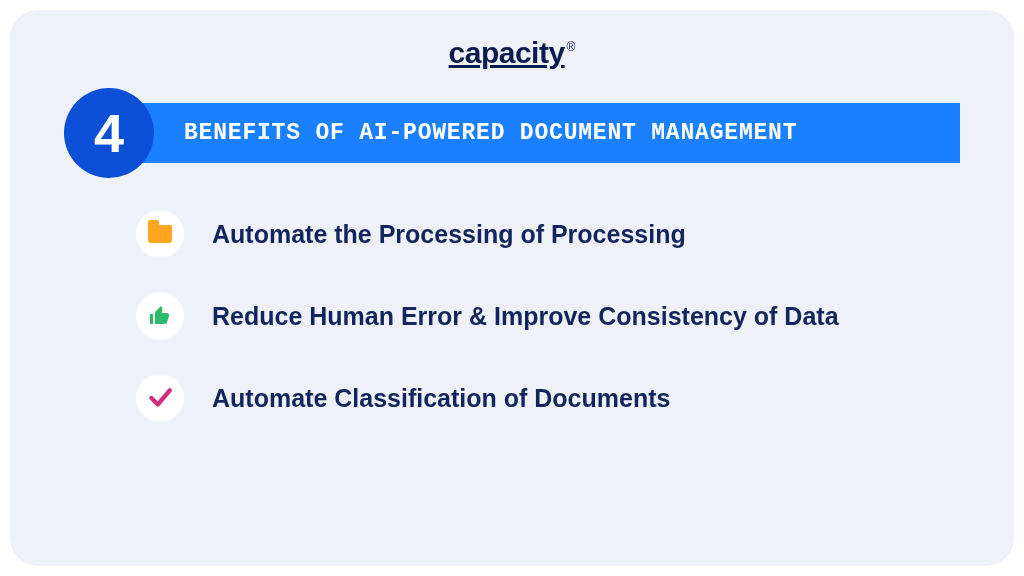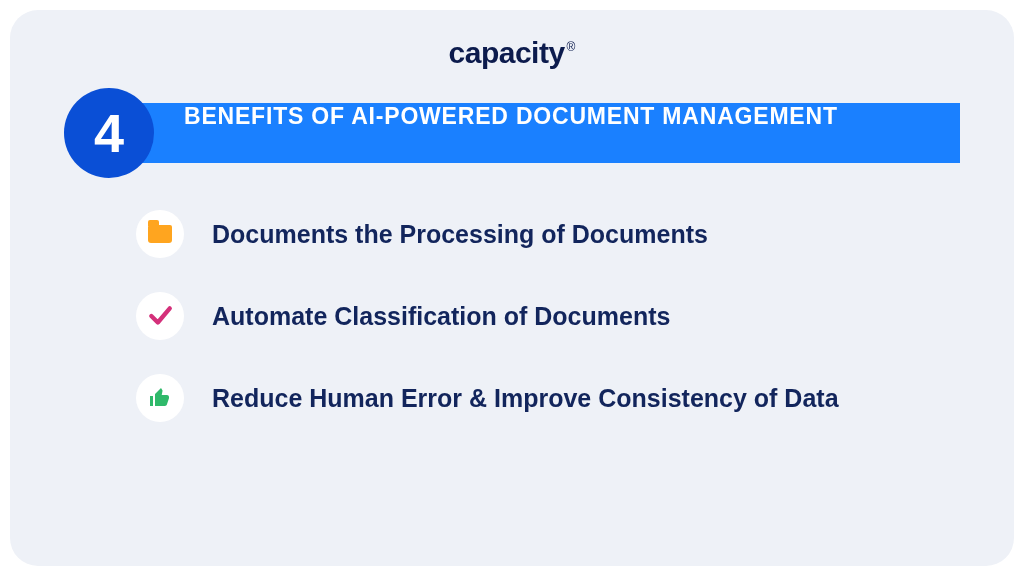--- a/index.html
+++ b/index.html
@@ -25,20 +25,21 @@
     display: flex;
     justify-content: center;
     align-items: baseline;
     margin-bottom: 18px;
   }
   .logo {
     font-weight: 800;
     font-size: 30px;
     letter-spacing: -0.5px;
     color: #0c1b4d;
+    text-decoration: underline;
   }
   .logo-reg {
     font-size: 12px;
     color: #0c1b4d;
     margin-left: 2px;
     position: relative;
     top: -12px;
   }
   .title-wrap {
     position: relative;
@@ -46,22 +47,23 @@
     margin-bottom: 14px;
   }
   .title-bar {
     position: absolute;
     left: 30px;
     right: 0;
     top: 15px;
     height: 60px;
     background: #1a80ff;
     display: flex;
-    align-items: flex-start;
+    align-items: center;
     padding-left: 90px;
+    font-family: Liberation Mono, monospace;
   }
   .title-bar span {
     color: #ffffff;
     font-weight: 700;
     font-size: 23px;
     letter-spacing: 0.8px;
   }
   .badge {
     position: absolute;
     left: 0;
@@ -144,36 +146,36 @@
       <span>4</span>
     </div>
   </div>
 
   <div class="list">
 
     <div class="item">
       <div class="icon-disc">
         <div class="ico-folder"></div>
       </div>
-      <div class="item-label">Documents the Processing of Documents</div>
+      <div class="item-label">Automate the Processing of Processing</div>
+    </div>
+
+    <div class="item">
+      <div class="icon-disc ico-thumb">
+        <svg viewBox="0 0 24 24">
+            <path fill="#2fb96a" d="M2 20h3V10H2v10zm19-9c0-1.1-.9-2-2-2h-5.3l.8-4 .02-.3c0-.4-.17-.8-.44-1.06L13 2 7 8v12h10c.8 0 1.5-.5 1.8-1.2l2.1-6.2c.07-.2.1-.4.1-.6v-1z"></path>
+          </svg>
+      </div>
+      <div class="item-label">Reduce Human Error &amp; Improve Consistency of Data</div>
     </div>
 
     <div class="item">
       <div class="icon-disc ico-check">
         <svg viewBox="0 0 24 24">
             <path d="M4 12 L10 18 L21 5" fill="none" stroke="#d4307a" stroke-width="4" stroke-linecap="round" stroke-linejoin="round"></path>
           </svg>
       </div>
       <div class="item-label">Automate Classification of Documents</div>
     </div>
 
-    <div class="item">
-      <div class="icon-disc ico-thumb">
-        <svg viewBox="0 0 24 24">
-            <path fill="#2fb96a" d="M2 20h3V10H2v10zm19-9c0-1.1-.9-2-2-2h-5.3l.8-4 .02-.3c0-.4-.17-.8-.44-1.06L13 2 7 8v12h10c.8 0 1.5-.5 1.8-1.2l2.1-6.2c.07-.2.1-.4.1-.6v-1z"></path>
-          </svg>
-      </div>
-      <div class="item-label">Reduce Human Error &amp; Improve Consistency of Data</div>
-    </div>
-
 
   </div>
 </div>
 
 </body></html>

